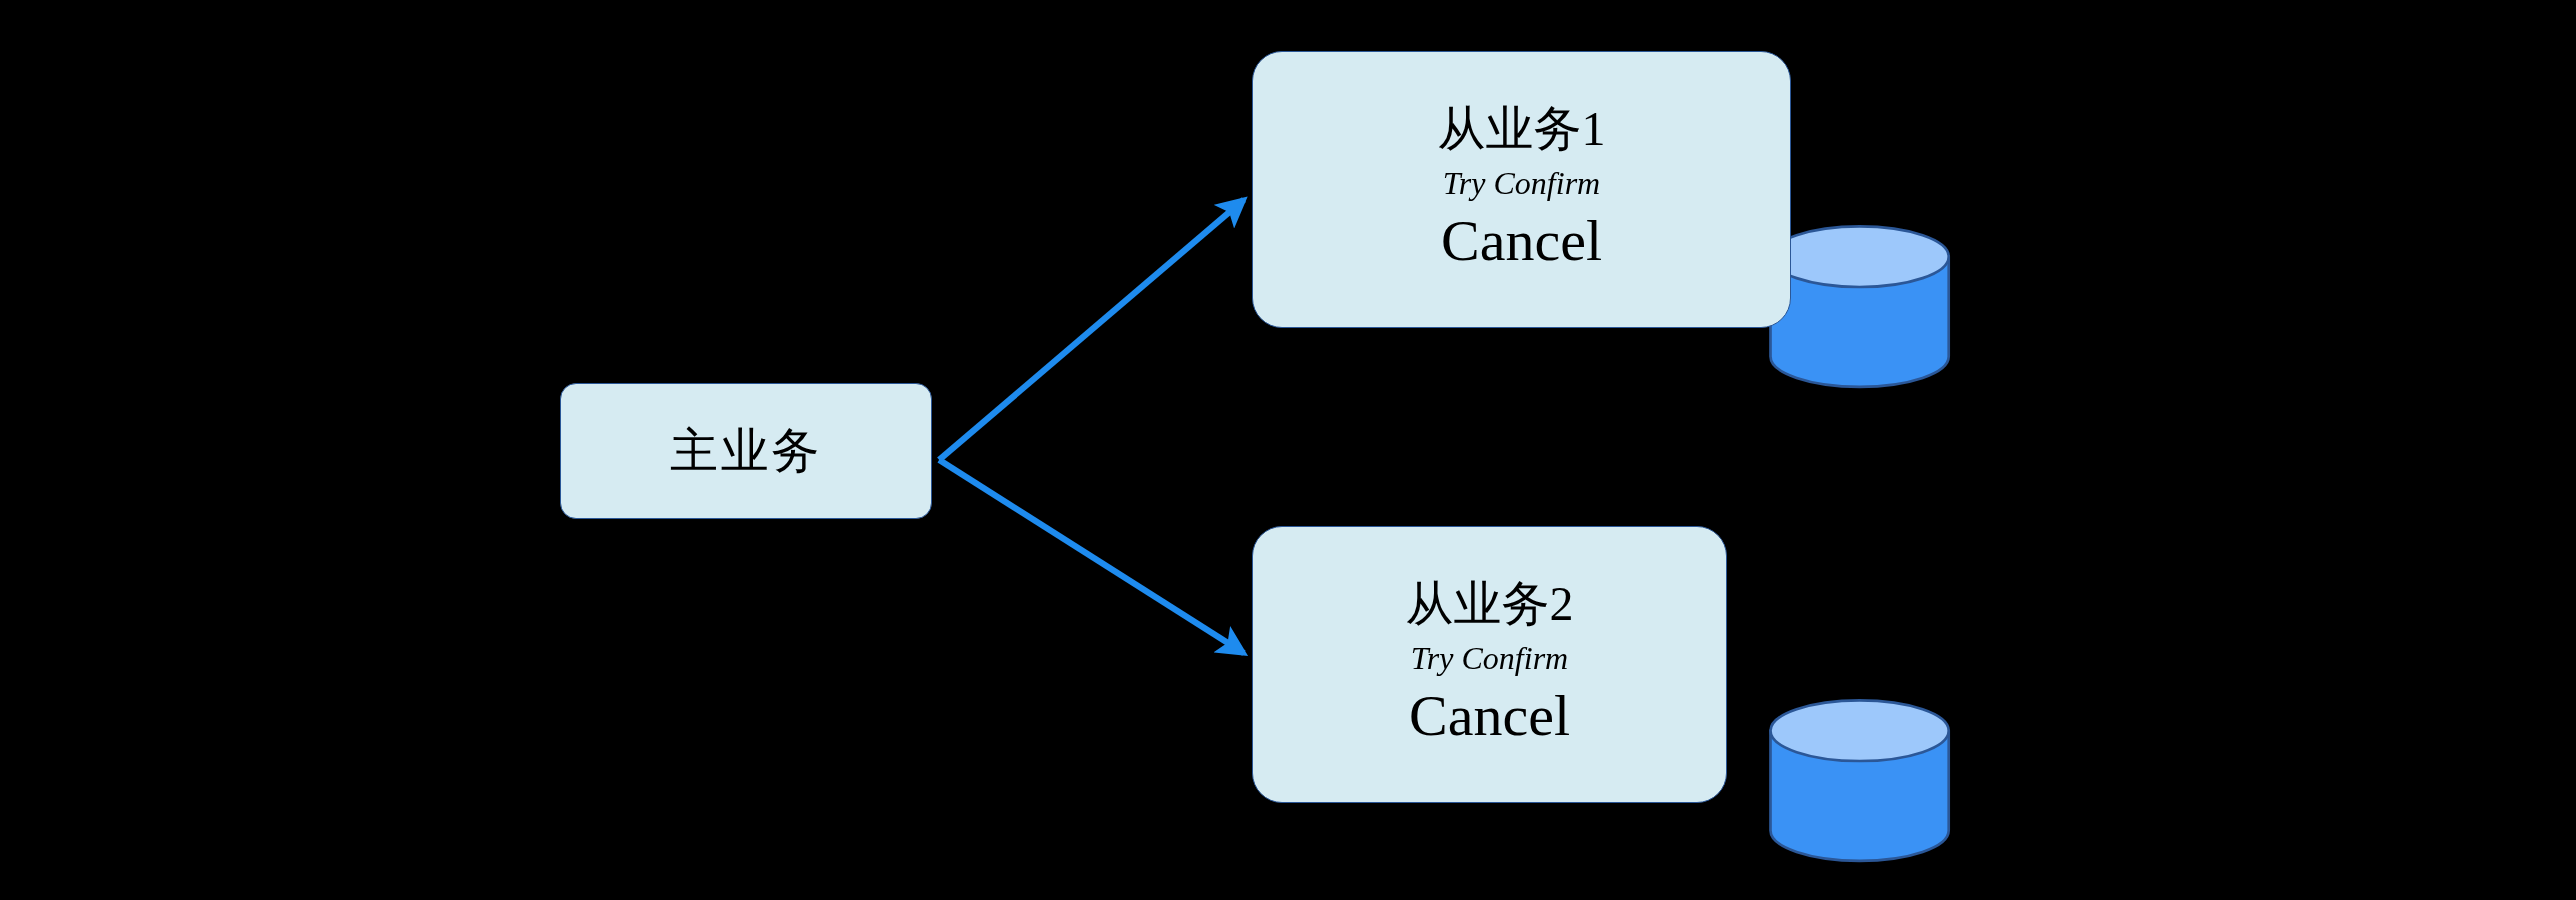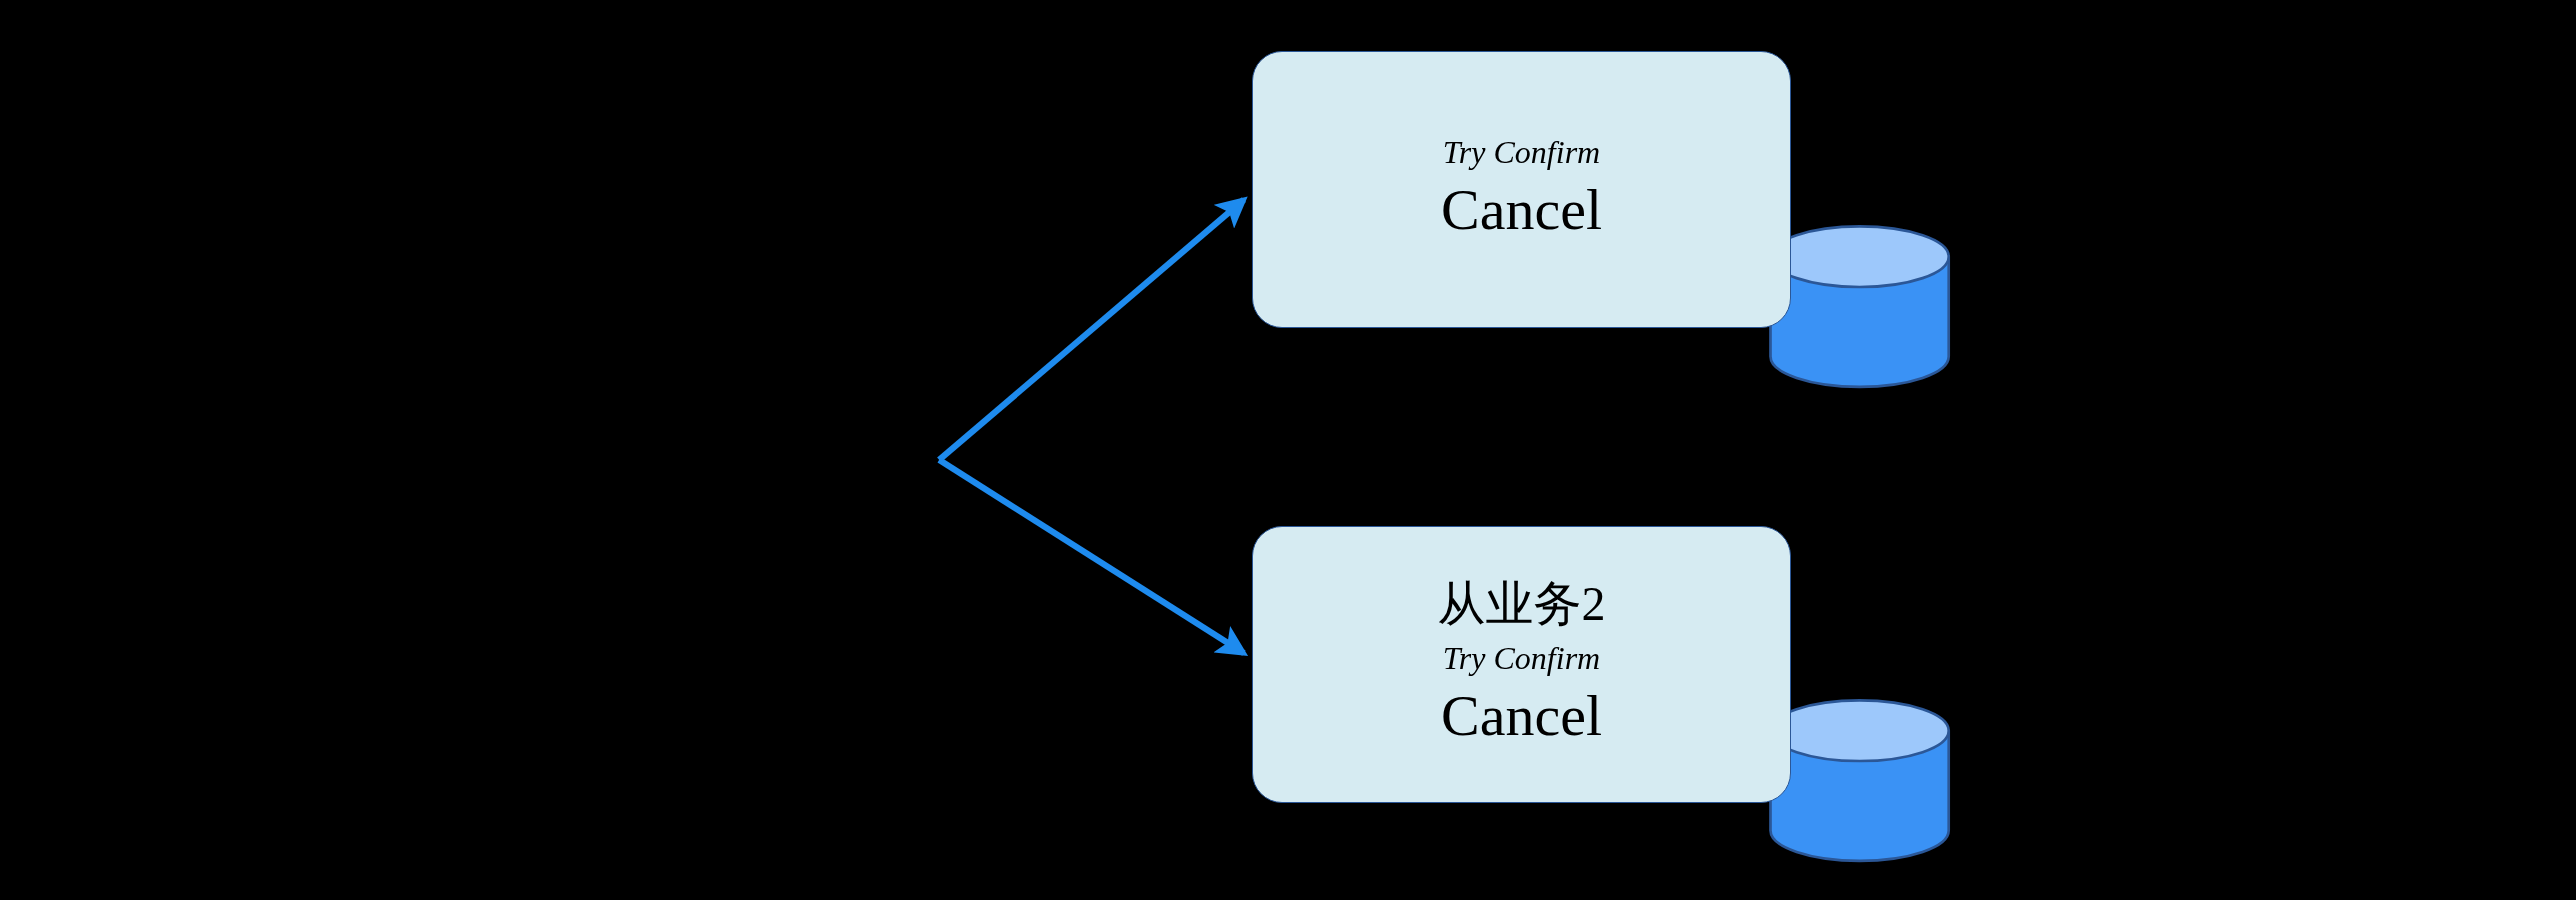--- a/index.html
+++ b/index.html
@@ -54,21 +54,21 @@
   #sub-business-1-box {
     left: 1252px;
     top: 51px;
     width: 539px;
     height: 277px;
     border-radius: 30px;
   }
   #sub-business-2-box {
     left: 1252px;
     top: 526px;
-    width: 539px;
+    width: 475px;
     height: 277px;
     border-radius: 30px;
   }
   .node-line-title {
     font-size: 48px;
     line-height: 1.18;
     margin-bottom: 5.3px;
   }
   .node-line-ops {
     font-size: 32px;
@@ -101,22 +101,26 @@
     <g>
       <path d="M 1987 820 L 1987 932 A 100 34 0 0 0 2187 932 L 2187 820 Z" fill="#3A92F5" stroke="#2B5797" stroke-width="3"></path>
       <ellipse cx="2087" cy="820" rx="100" ry="34" fill="#9DC8FB" stroke="#2B5797" stroke-width="3"></ellipse>
     </g>
 
     <line x1="1054" y1="516" x2="1396" y2="224" stroke="#1E8BEE" stroke-width="7" marker-end="url(#arrowhead-blue)"></line>
 
     <line x1="1054" y1="516" x2="1396" y2="733" stroke="#1E8BEE" stroke-width="7" marker-end="url(#arrowhead-blue)"></line>
   </svg>
 
+  <div class="node-box" id="main-business-box">
+    <div class="node-line-main">主业务</div>
+  </div>
 
   <div class="node-box" id="sub-business-1-box">
+    <div class="node-line-title">从业务1</div>
     <div class="node-line-ops">Try Confirm</div>
     <div class="node-line-ops2">Cancel</div>
   </div>
 
   <div class="node-box" id="sub-business-2-box">
     <div class="node-line-title">从业务2</div>
     <div class="node-line-ops">Try Confirm</div>
     <div class="node-line-ops2">Cancel</div>
   </div>
 

